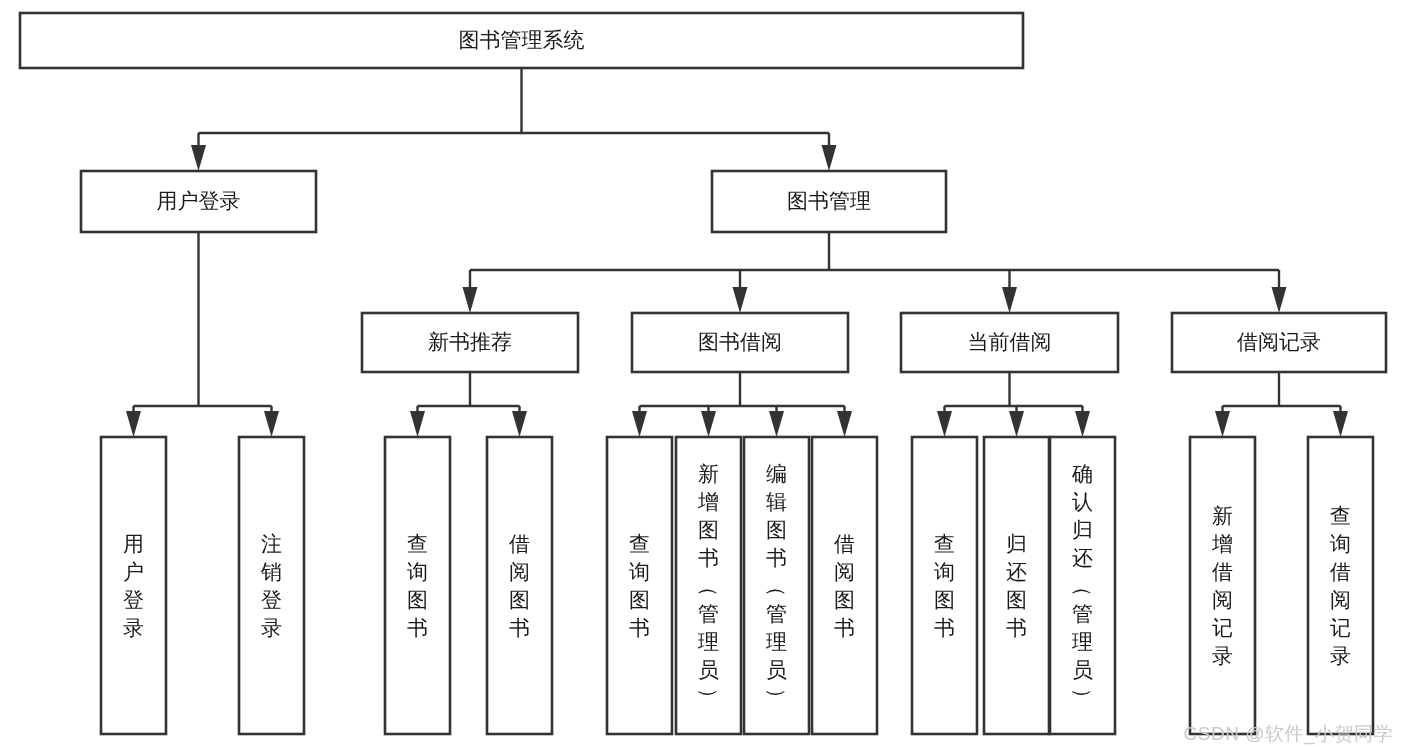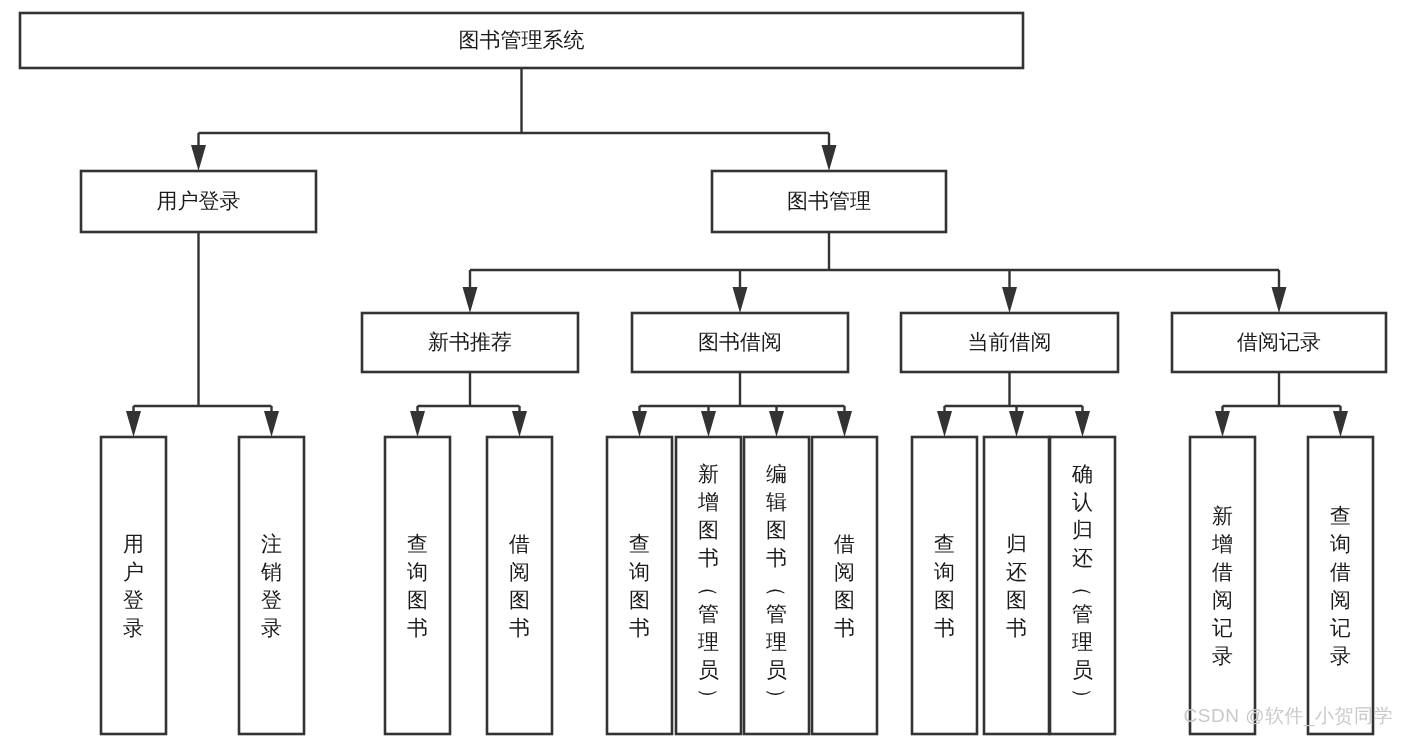--- a/index.html
+++ b/index.html
@@ -43,21 +43,21 @@
     stroke-width: 2.4;
     fill: none;
   }
   .arrow-head {
     fill: #333333;
     stroke: none;
   }
   .watermark {
     position: absolute;
     right: 12px;
-    bottom: 18px;
+    bottom: 0;
     font-family: "Liberation Sans", "DejaVu Sans", sans-serif;
     font-size: 19px;
     color: #c9c9c9;
     letter-spacing: 0.5px;
     white-space: nowrap;
     user-select: none;
   }
 </style>
 </head>
 <body>

